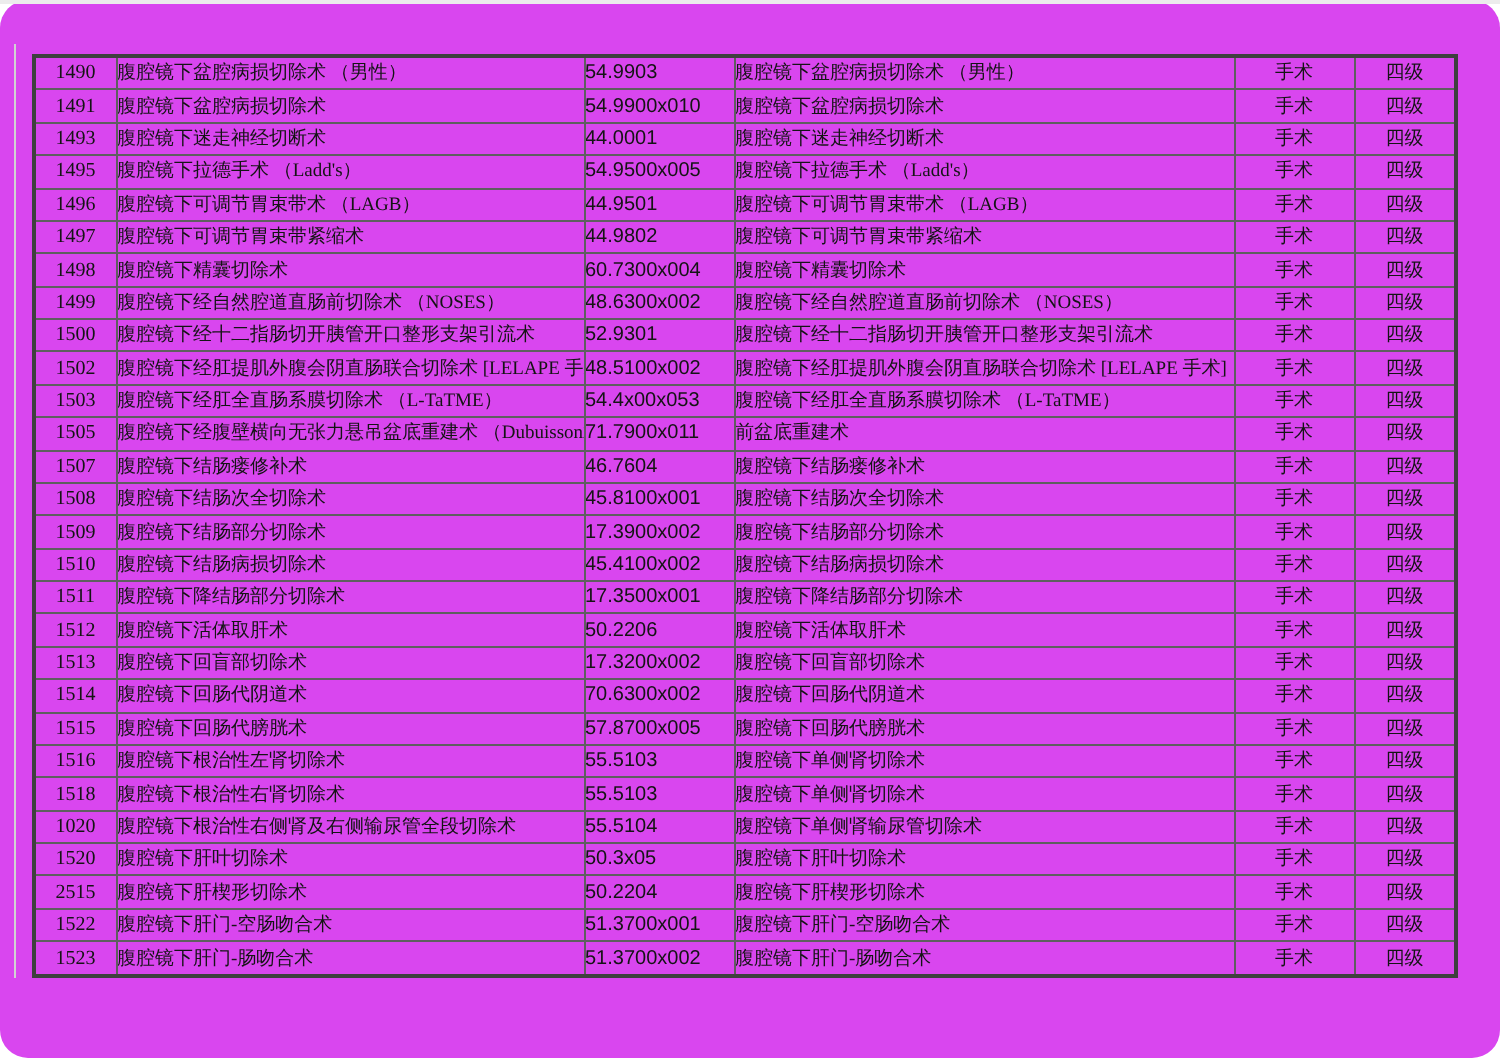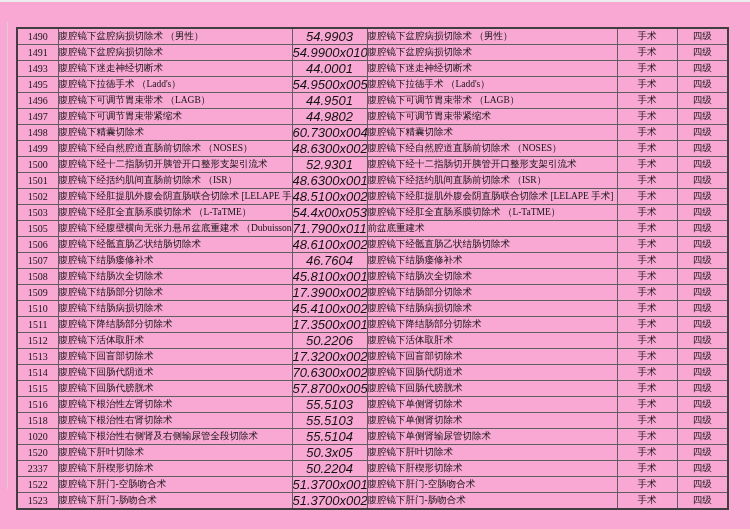--- a/index.html
+++ b/index.html
@@ -8,21 +8,22 @@
     width: 750px;
     height: 529px;
     background: #ffffff;
     overflow: hidden;
     font-family: "Liberation Serif", "DejaVu Serif", serif;
   }
   #canvas {
     position: relative;
     width: 750px;
     height: 529px;
-    background: #f9a8d4;
+    background: #d946ef;
+    border-radius: 14px;
   }
   .top-smudge {
     position: absolute;
     left: 0; top: 0;
     width: 750px; height: 2px;
     background: #ececec;
   }
   .left-edge-line {
     position: absolute;
     left: 7px; top: 22px;
@@ -52,25 +53,24 @@
     font-size: 10px;
     font-family: "Liberation Serif", "DejaVu Serif", serif;
   }
   td.c-name {
     text-align: left;
     padding-left: 3px;
     font-size: 9.5px;
     font-family: "Liberation Serif", "DejaVu Serif", serif;
   }
   td.c-code {
-    text-align: center;
+    text-align: left;
     padding-left: 2px;
-    font-size: 13px;
+    font-size: 10px;
     font-family: "Liberation Sans", "DejaVu Sans", sans-serif;
-    font-style: italic;
   }
   td.c-cat, td.c-level {
     text-align: center;
     font-size: 9.5px;
     font-family: "Liberation Serif", "DejaVu Serif", serif;
   }
 </style>
 </head>
 <body>
 
@@ -154,28 +154,20 @@
     </tr>
         <tr>
       <td class="c-no">1500</td>
       <td class="c-name">腹腔镜下经十二指肠切开胰管开口整形支架引流术</td>
       <td class="c-code">52.9301</td>
       <td class="c-name">腹腔镜下经十二指肠切开胰管开口整形支架引流术</td>
       <td class="c-cat">手术</td>
       <td class="c-level">四级</td>
     </tr>
         <tr>
-      <td class="c-no">1501</td>
-      <td class="c-name">腹腔镜下经括约肌间直肠前切除术 （ISR）</td>
-      <td class="c-code">48.6300x001</td>
-      <td class="c-name">腹腔镜下经括约肌间直肠前切除术 （ISR）</td>
-      <td class="c-cat">手术</td>
-      <td class="c-level">四级</td>
-    </tr>
-        <tr>
       <td class="c-no">1502</td>
       <td class="c-name">腹腔镜下经肛提肌外腹会阴直肠联合切除术 [LELAPE 手术]</td>
       <td class="c-code">48.5100x002</td>
       <td class="c-name">腹腔镜下经肛提肌外腹会阴直肠联合切除术 [LELAPE 手术]</td>
       <td class="c-cat">手术</td>
       <td class="c-level">四级</td>
     </tr>
         <tr>
       <td class="c-no">1503</td>
       <td class="c-name">腹腔镜下经肛全直肠系膜切除术 （L-TaTME）</td>
@@ -186,28 +178,20 @@
     </tr>
         <tr>
       <td class="c-no">1505</td>
       <td class="c-name">腹腔镜下经腹壁横向无张力悬吊盆底重建术 （Dubuisson术式）</td>
       <td class="c-code">71.7900x011</td>
       <td class="c-name">前盆底重建术</td>
       <td class="c-cat">手术</td>
       <td class="c-level">四级</td>
     </tr>
         <tr>
-      <td class="c-no">1506</td>
-      <td class="c-name">腹腔镜下经骶直肠乙状结肠切除术</td>
-      <td class="c-code">48.6100x002</td>
-      <td class="c-name">腹腔镜下经骶直肠乙状结肠切除术</td>
-      <td class="c-cat">手术</td>
-      <td class="c-level">四级</td>
-    </tr>
-        <tr>
       <td class="c-no">1507</td>
       <td class="c-name">腹腔镜下结肠瘘修补术</td>
       <td class="c-code">46.7604</td>
       <td class="c-name">腹腔镜下结肠瘘修补术</td>
       <td class="c-cat">手术</td>
       <td class="c-level">四级</td>
     </tr>
         <tr>
       <td class="c-no">1508</td>
       <td class="c-name">腹腔镜下结肠次全切除术</td>
@@ -298,21 +282,21 @@
     </tr>
         <tr>
       <td class="c-no">1520</td>
       <td class="c-name">腹腔镜下肝叶切除术</td>
       <td class="c-code">50.3x05</td>
       <td class="c-name">腹腔镜下肝叶切除术</td>
       <td class="c-cat">手术</td>
       <td class="c-level">四级</td>
     </tr>
         <tr>
-      <td class="c-no">2337</td>
+      <td class="c-no">2515</td>
       <td class="c-name">腹腔镜下肝楔形切除术</td>
       <td class="c-code">50.2204</td>
       <td class="c-name">腹腔镜下肝楔形切除术</td>
       <td class="c-cat">手术</td>
       <td class="c-level">四级</td>
     </tr>
         <tr>
       <td class="c-no">1522</td>
       <td class="c-name">腹腔镜下肝门-空肠吻合术</td>
       <td class="c-code">51.3700x001</td>

